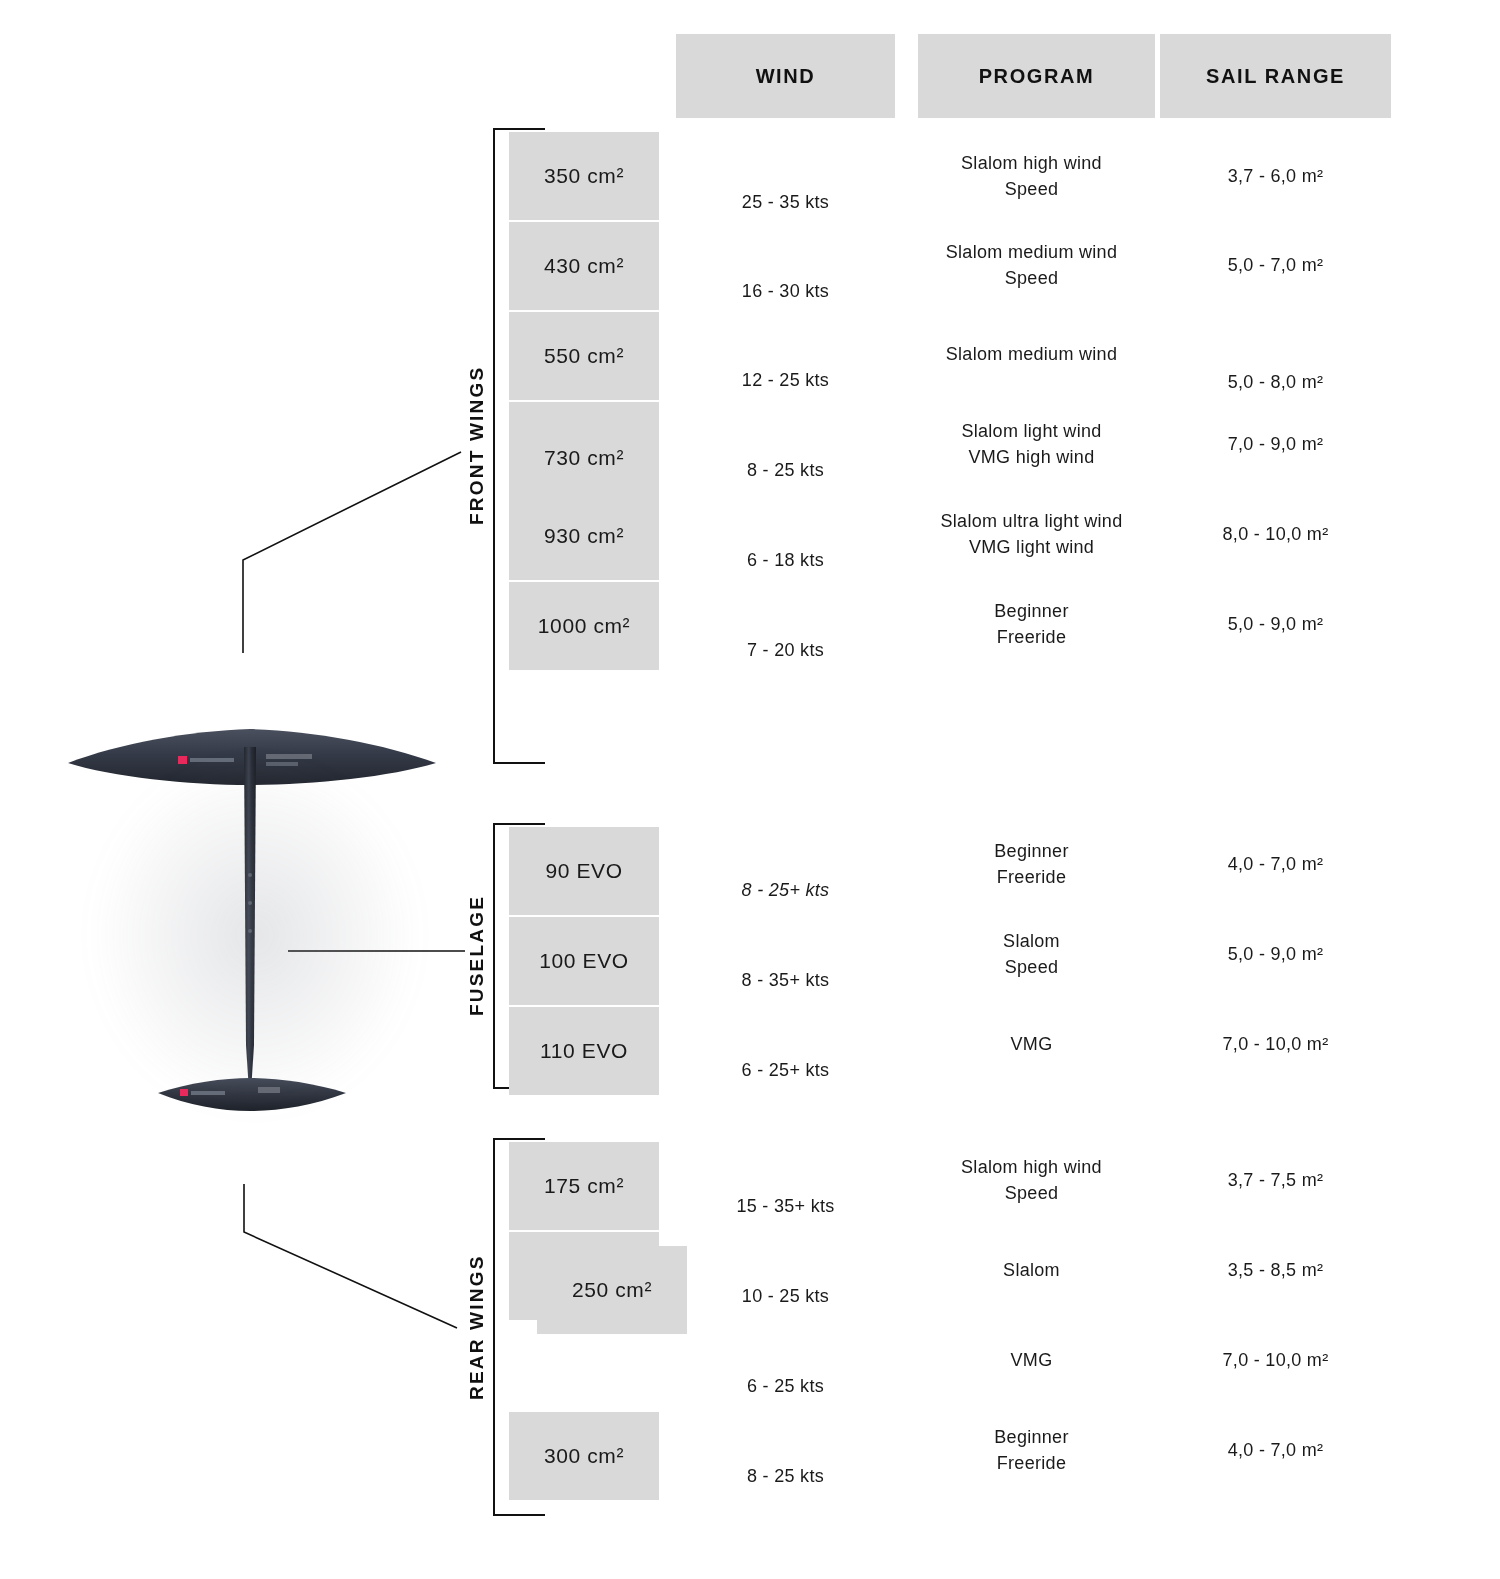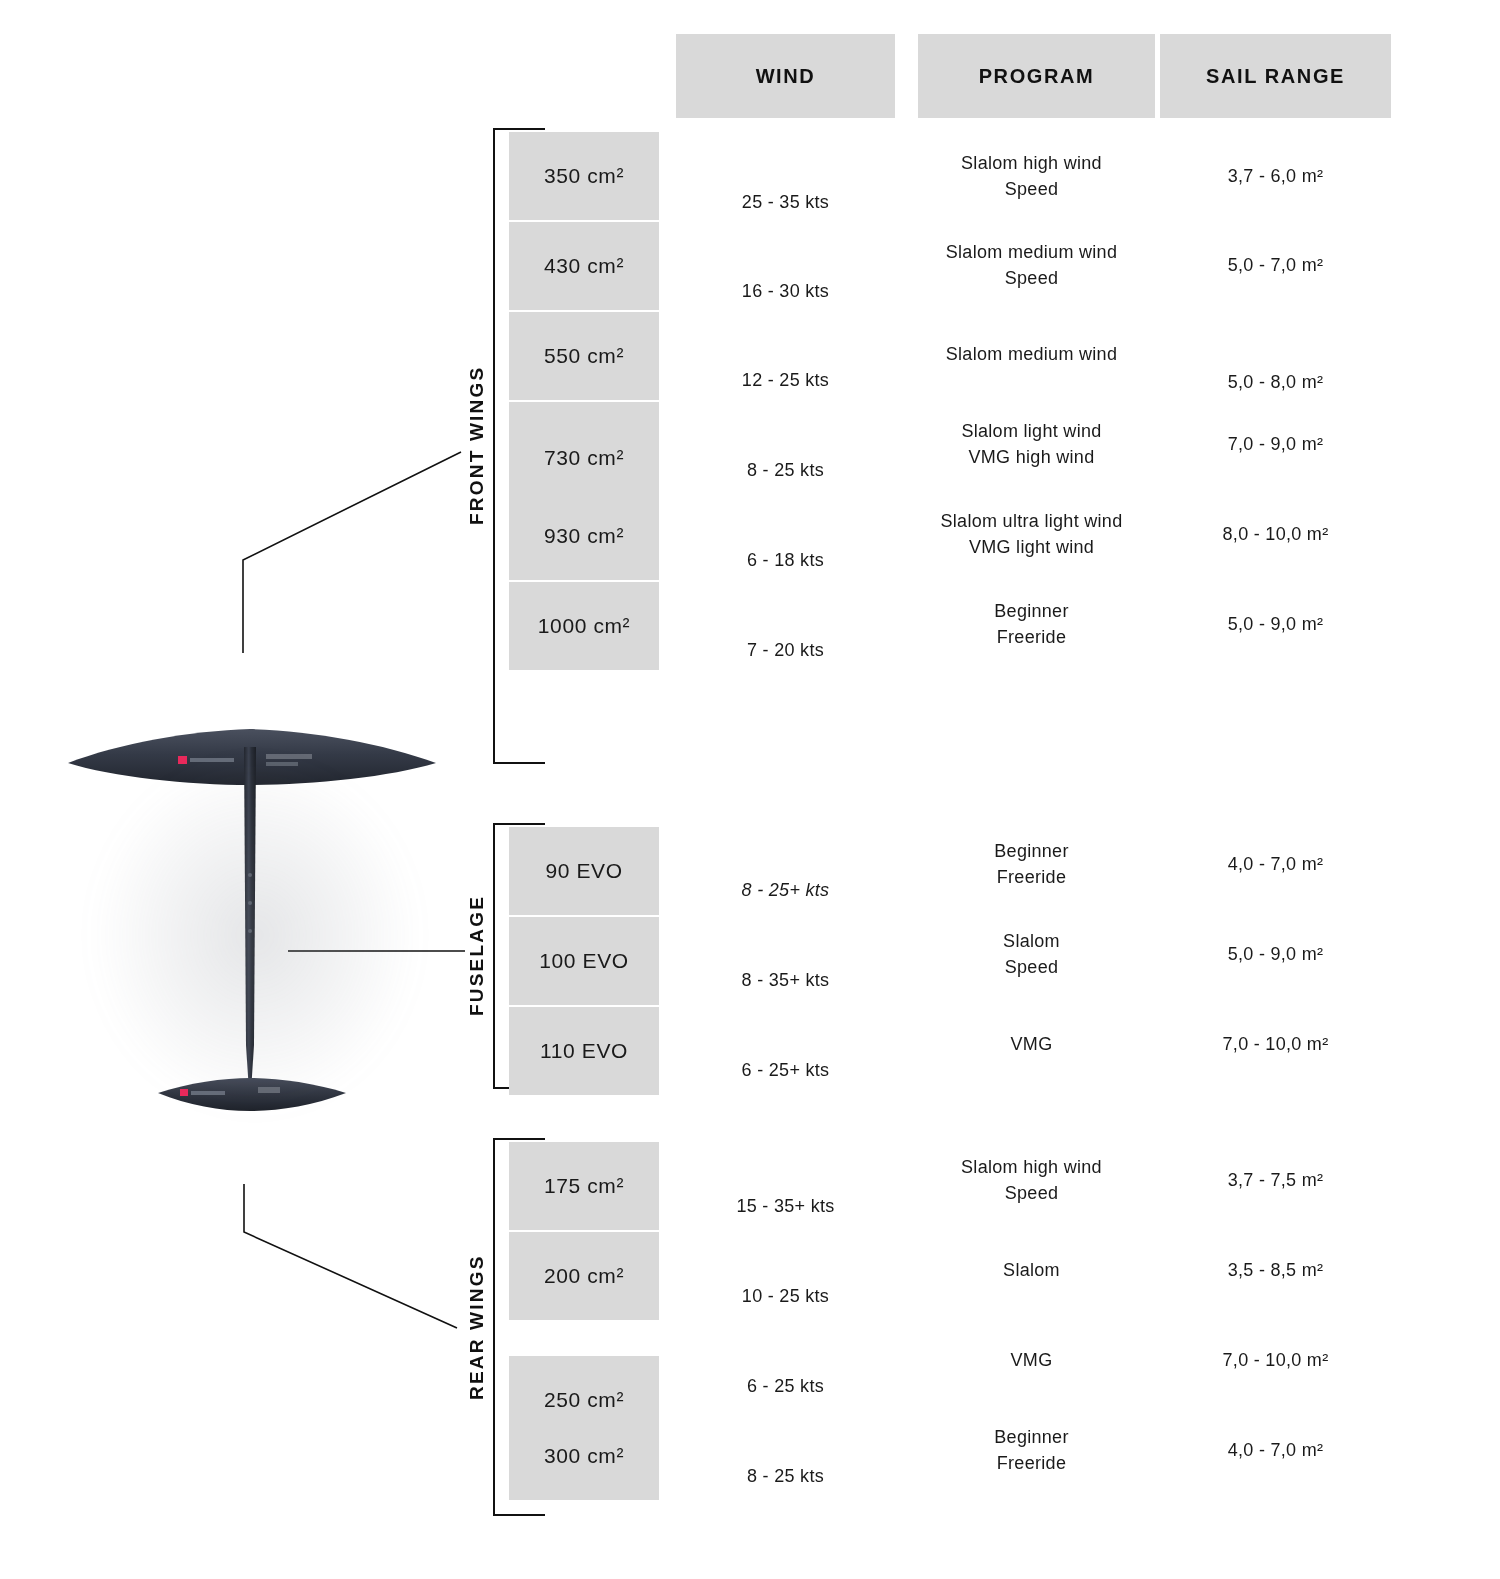--- a/index.html
+++ b/index.html
@@ -237,21 +237,21 @@
 
   <div class="bracket" style="left:493px; top:1138px; width:52px; height:378px;">
     <div class="spine"></div>
     <div class="tick top"></div>
     <div class="tick bot"></div>
   </div>
   <div class="sec-label" style="left:466px; top:1250px; height:155px;">REAR WINGS</div>
 
   <div class="size-cell" style="top:1142px; height:88px;">175 cm²</div>
   <div class="size-cell" style="top:1232px; height:88px;">200 cm²</div>
-  <div class="size-cell" style="top:1356px; height:88px;">250 cm²</div>
+  <div class="size-cell" style="top:1246px; height:88px;margin-left:28px;">250 cm²</div>
   <div class="size-cell" style="top:1412px; height:88px;">300 cm²</div>
 
   <div class="val col-wind" style="top:1180px;">15 - 35+ kts</div>
   <div class="val col-wind" style="top:1270px;">10 - 25 kts</div>
   <div class="val col-wind" style="top:1360px;">6 - 25 kts</div>
   <div class="val col-wind" style="top:1450px;">8 - 25 kts</div>
 
   <div class="val col-prog" style="top:1180px;">
       <div>Slalom high wind</div>
       <div>Speed</div>

